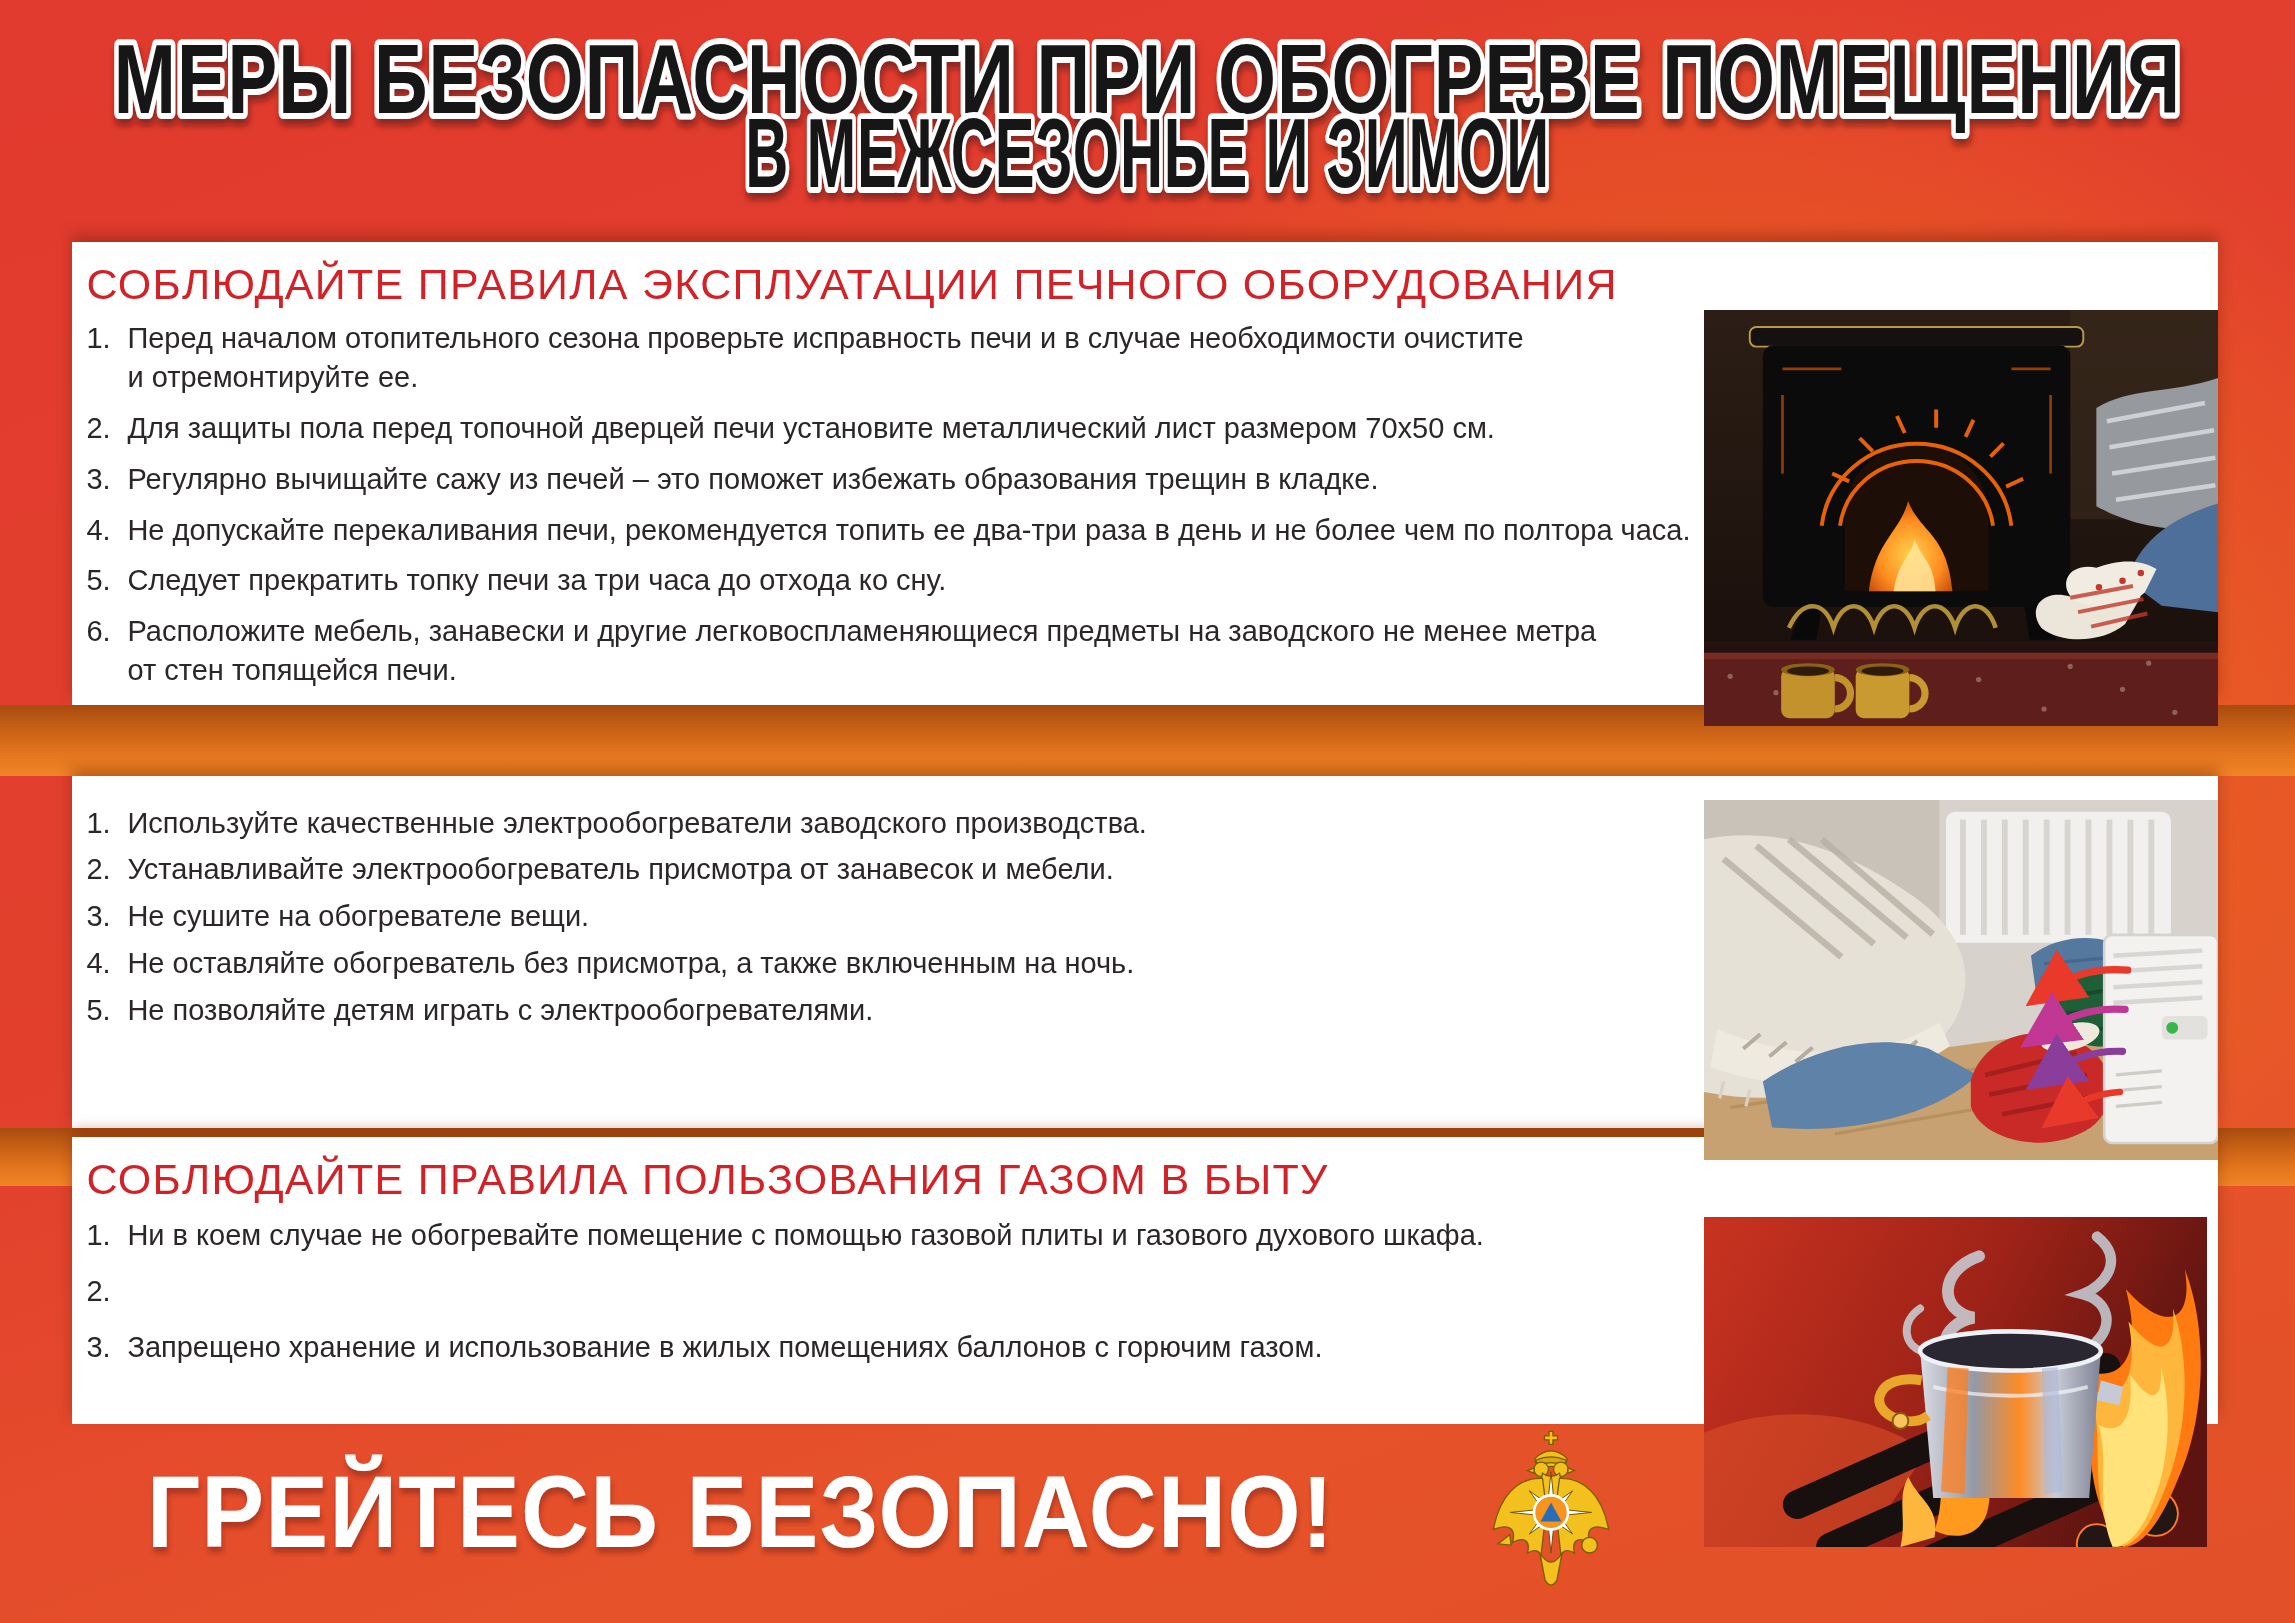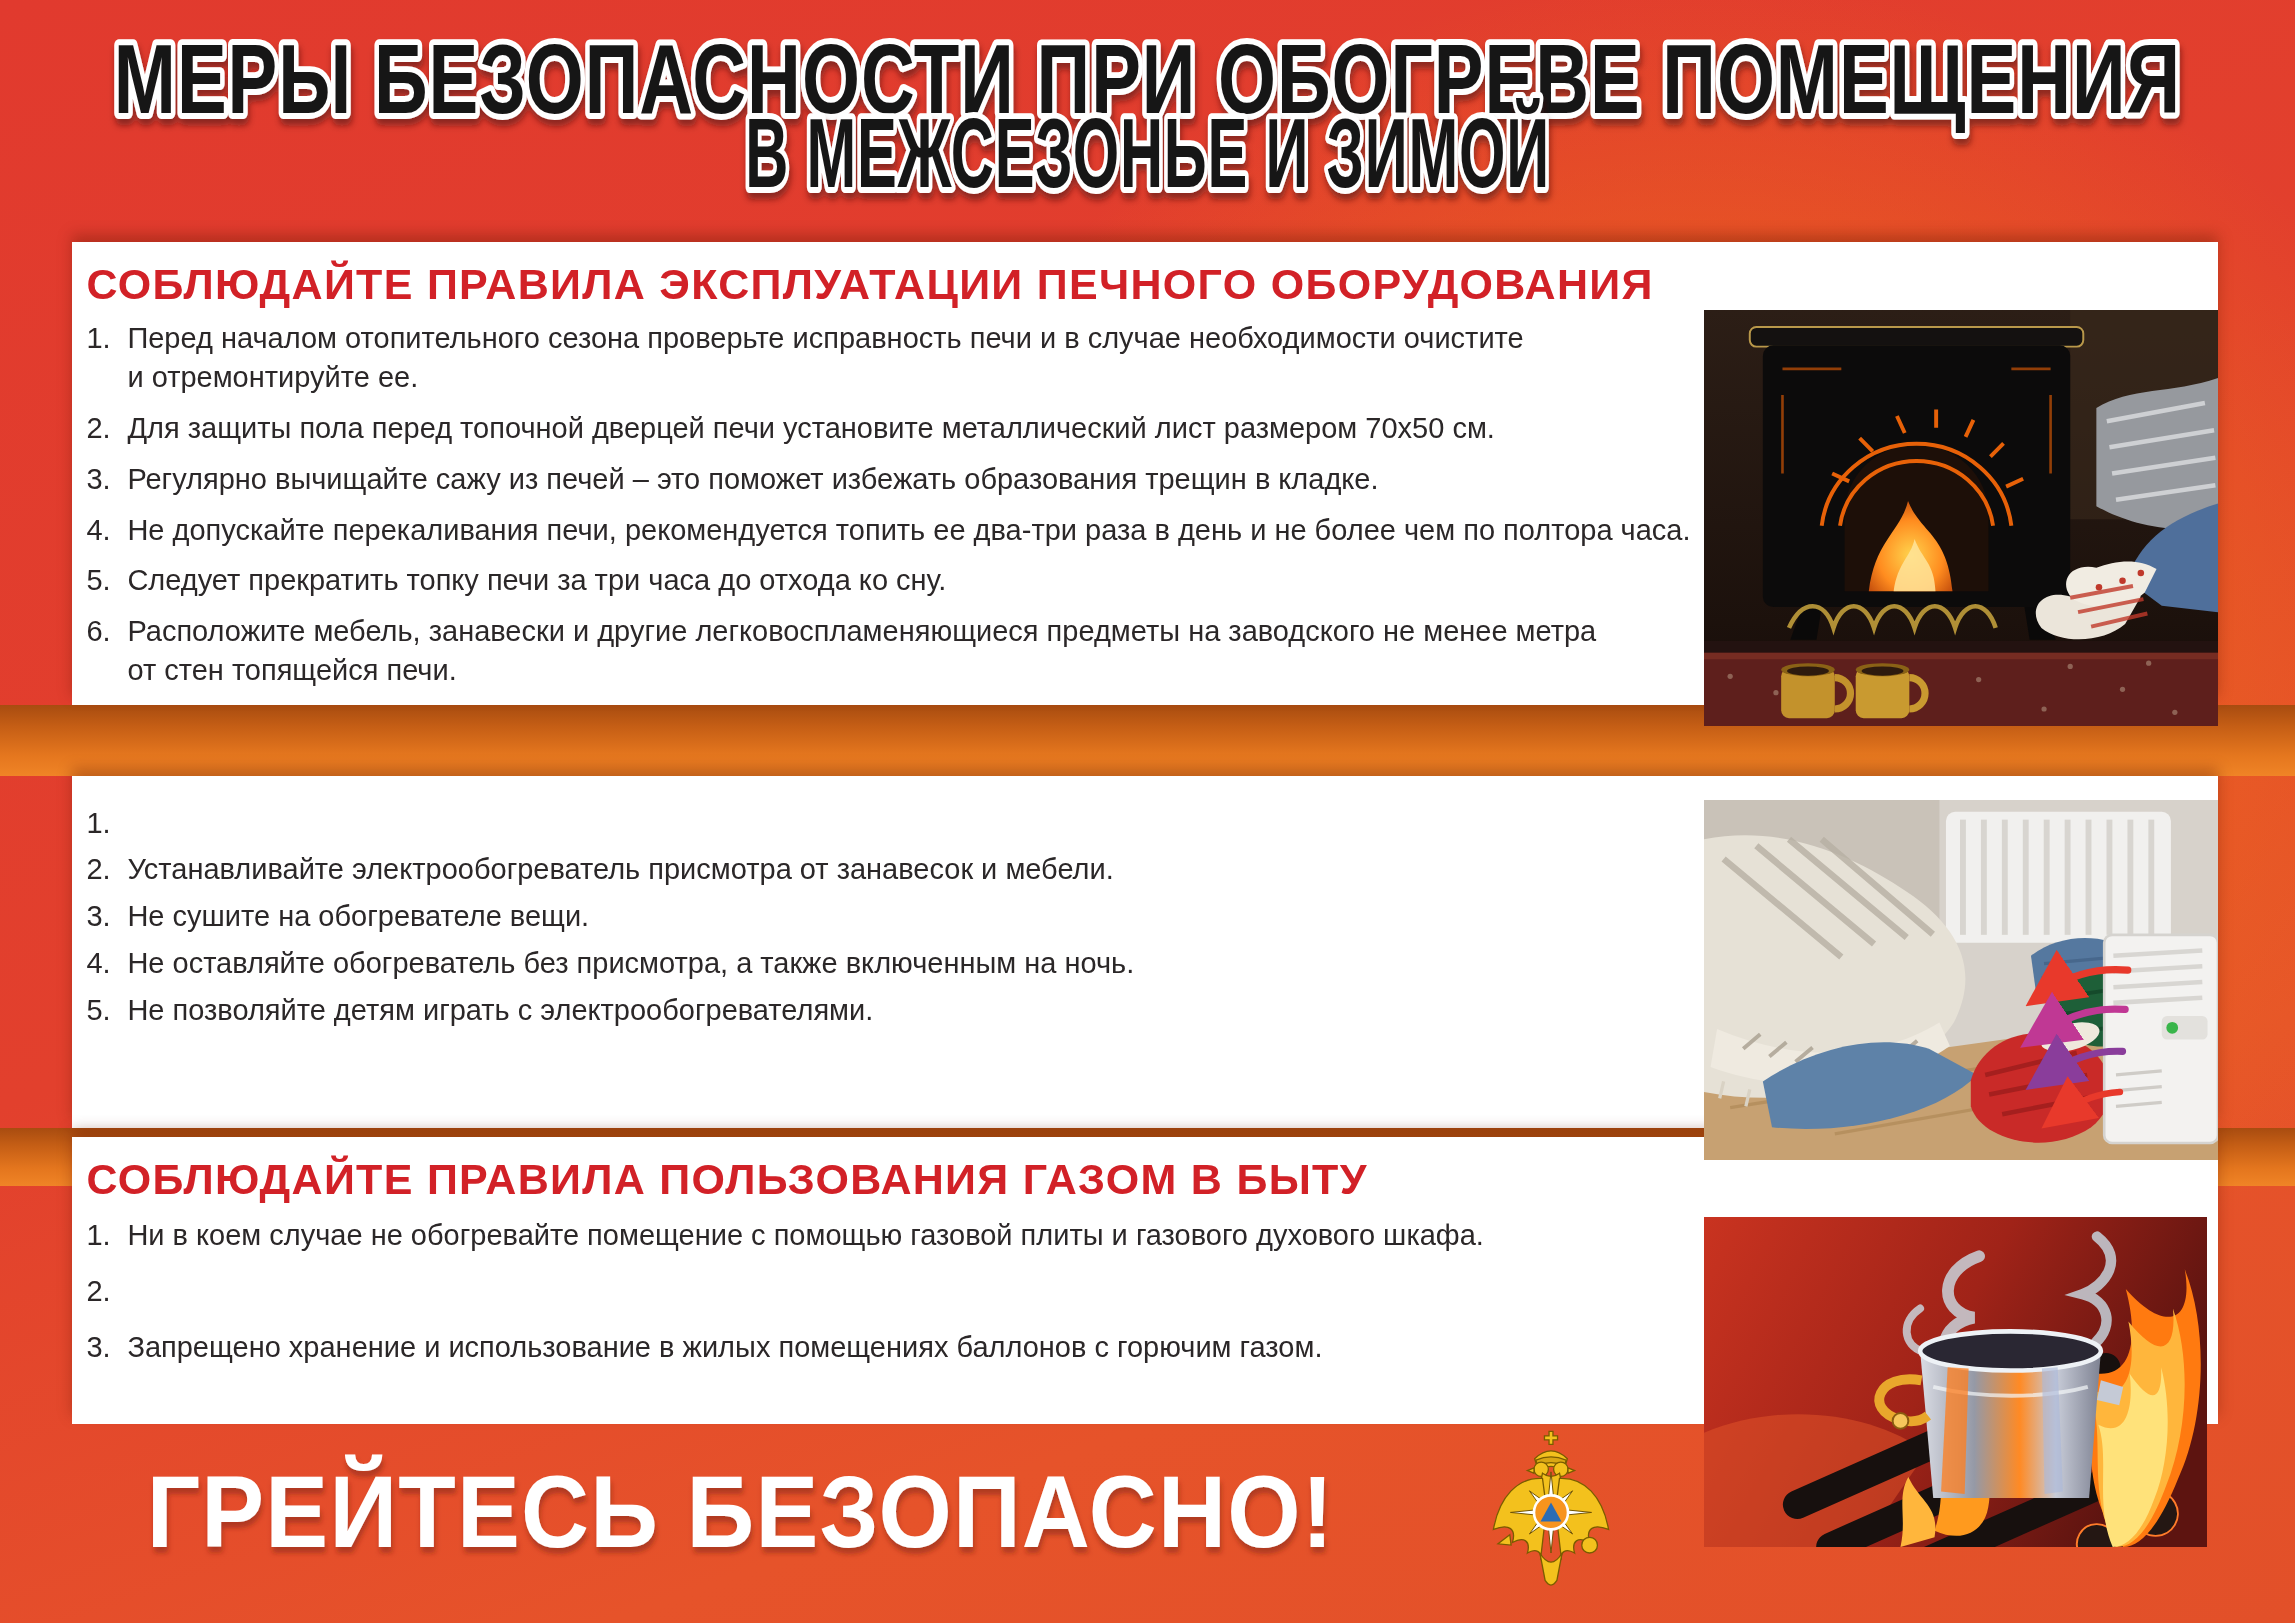--- a/index.html
+++ b/index.html
@@ -18,21 +18,21 @@
   .title-svg text{font-family:"Liberation Sans",sans-serif;font-weight:bold;
     fill:#191616;stroke:#ffffff;stroke-width:18px;stroke-linejoin:round;
     paint-order:stroke fill;font-size:150px;letter-spacing:2px;}
   
   .panel{position:absolute;left:72px;width:2146px;background:#ffffff;z-index:2;
     box-sizing:border-box;padding:17px 0 0 14.4px;
     box-shadow:0 -7.9px 13px rgba(96,22,4,.35);}
   .panel.p1{top:242px;height:463px;}
   .panel.p2{top:776px;height:352px;}
   .panel.p3{top:1137px;height:287px;}
-  .heading{color:#d22127;font-weight:bold;font-size:43px;line-height:51px;
+  .heading{color:#d22127;font-weight:normal;font-size:43px;line-height:51px;
     letter-spacing:1.3px;white-space:pre-line;margin:0;}
   .rules{list-style:none;margin:10.5px 0 0 0;padding:0;width:1623px;
     font-size:29px;line-height:39px;color:#2b2728;}
   .rules li{display:flex;}
   .rules .num{flex:none;width:41px;}
   .rules .txt{white-space:pre-line;}
   .p1 .rules li{margin-bottom:11.8px;}
   .p2 .rules li{margin-bottom:7.9px;}
   .p3 .rules li{margin-bottom:17px;}
   .p1 .rules{margin-top:9.2px;}
@@ -96,20 +96,21 @@
           <span class="txt">Расположите мебель, занавески и другие легковоспламеняющиеся предметы на заводского не менее метра
 от стен топящейся печи.</span>
         </li>
     </ol>
   </section>
 
   <section class="panel p2">
     <ol class="rules">
       <li>
           <span class="num">1.</span>
+          <span class="txt">Используйте качественные электрообогреватели заводского производства.</span>
         </li>
       <li>
           <span class="num">2.</span>
           <span class="txt">Устанавливайте электрообогреватель присмотра от занавесок и мебели.</span>
         </li>
       <li>
           <span class="num">3.</span>
           <span class="txt">Не сушите на обогревателе вещи.</span>
         </li>
       <li>

